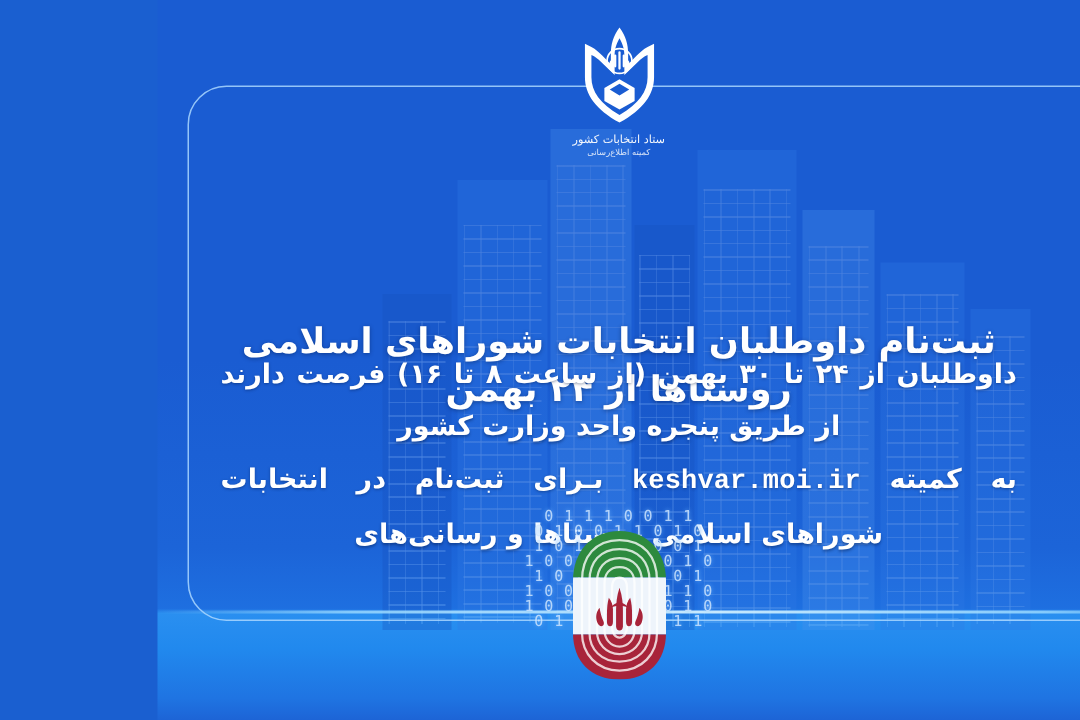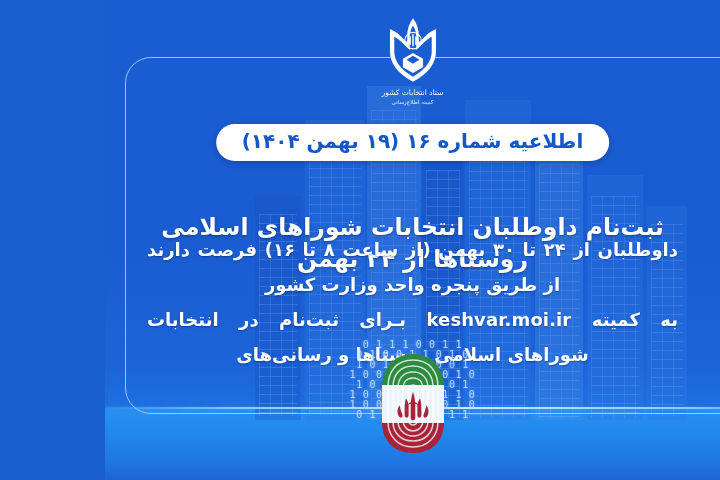--- a/index.html
+++ b/index.html
@@ -78,21 +78,21 @@
   }
   
   .body-text{
     position:absolute;top:232px;left:42px;right:42px;
     color:#ffffff;font-size:18px;line-height:1.95;
     text-align:justify;text-align-last:center;
     text-shadow:0 1px 2px rgba(0,25,70,.42);
     font-weight:600;
   }
   .body-text .line{display:block;}
-  .body-text .url{font-weight:bold;letter-spacing:.1px;direction:ltr;unicode-bidi:embed;display:inline-block;}
+  .body-text .url{font-weight:bold;letter-spacing:.1px;direction:ltr;unicode-bidi:embed;display:inline-block;font-family:Liberation Mono, monospace;}
   
   .emblem{
     position:absolute;left:50%;top:340px;transform:translateX(-50%);
     width:170px;height:125px;
   }
   .binary{
     position:absolute;left:0;top:0;width:170px;height:125px;
     color:#cfe6ff;font-family:"DejaVu Sans Mono","Liberation Mono",monospace;
     font-size:10px;line-height:10px;letter-spacing:.6px;
     text-align:center;opacity:.85;direction:ltr;
@@ -150,23 +150,20 @@
       <g fill="#1a5cd2">
         <path d="M50 58 L59 63.5 L50 69 L41 63.5 Z"></path>
       </g>
     </svg>
     <div class="logo-caption">
       <span>ستاد انتخابات کشور</span>
       <span class="c2">کمیته اطلاع‌رسانی</span>
     </div>
   </div>
 
-  <div class="pill">
-    <span class="pill-text">اطلاعیه شماره ۱۶  (۱۹ بهمن ۱۴۰۴)</span>
-  </div>
 
   <div class="headline">ثبت‌نام داوطلبان انتخابات شوراهای اسلامی روستاها از ۲۴ بهمن</div>
 
   <div class="body-text">
     <span class="line">داوطلبان از ۲۴ تا ۳۰ بهمن (از ساعت ۸ تا ۱۶) فرصت دارند از طریق پنجره واحد وزارت کشور</span>
     <span class="line"><span>به کمیته </span><span class="url">keshvar.moi.ir</span><span> بـرای ثبت‌نام در انتخابات شوراهای اسلامی روستاها و رسانی‌های</span></span>
   </div>
 
   <div class="emblem">
     <div class="binary">

